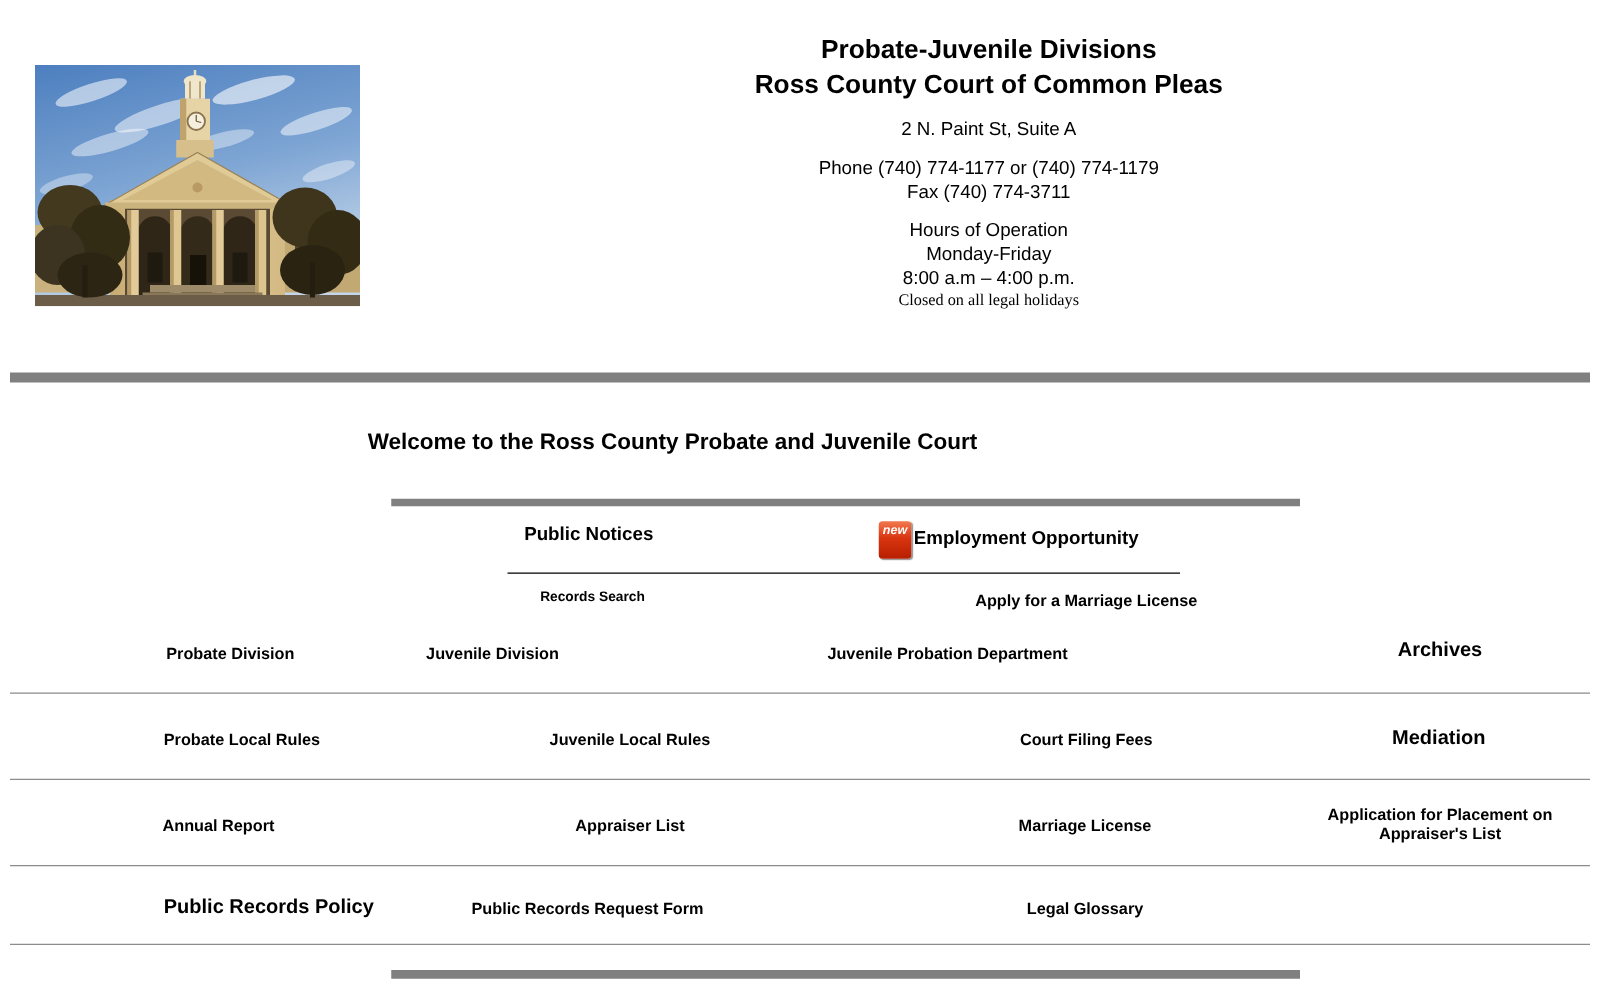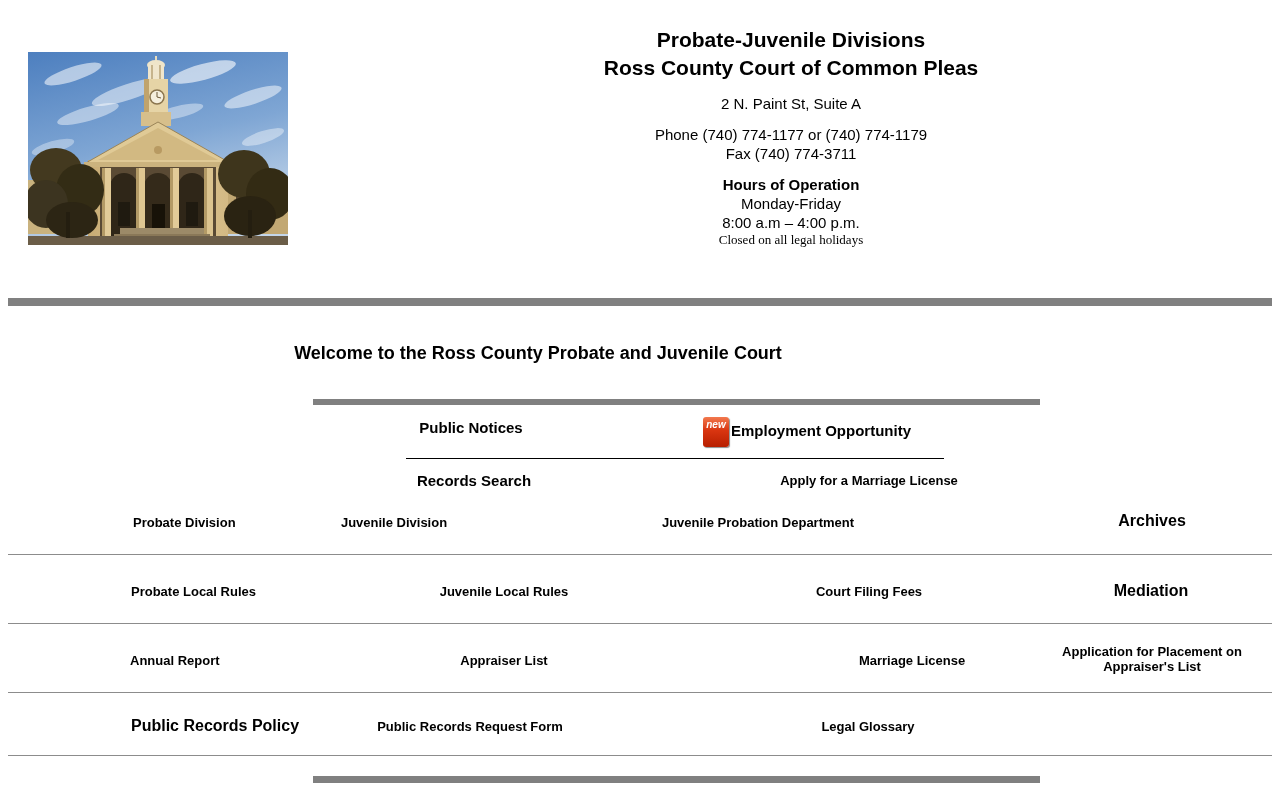--- a/index.html
+++ b/index.html
@@ -10,21 +10,21 @@
   }
   .abs{position:absolute;}
 
   
   #courthouse-photo{left:28px;top:52px;width:260px;height:193px;}
   #courthouse-photo svg{display:block;width:100%;height:100%;}
 
   #header-text{left:451px;top:26px;width:680px;text-align:center;font-size:15px;line-height:19px;}
   .hdr-title{font-size:21px;font-weight:bold;line-height:28px;}
   .gap{height:12px;}
-  .hours-title{font-weight:bold;}
+  .hours-title{font-weight:normal;}
   .hours-note{font-family:"Liberation Serif", serif;font-size:13px;line-height:16px;}
 
   
   .graybar{background:#808080;}
   #bar-top{left:8px;top:298px;width:1264px;height:8px;}
   #inner-bar-top{left:313px;top:399px;width:727px;height:6px;}
   #inner-bar-bottom{left:313px;top:776px;width:727px;height:7px;}
   .rowline{left:8px;width:1264px;height:1px;background:#8c8c8c;}
   #rowline-1{top:554px;}
   #rowline-2{top:623px;}
@@ -43,36 +43,36 @@
   #public-notices{left:471px;top:419px;font-size:15px;}
   #employment-wrap{left:703px;top:417px;display:flex;align-items:flex-start;}
   #new-badge{
     width:26px;height:30px;margin-top:0;margin-right:2px;
     background:linear-gradient(180deg,#f2794e 0%,#d93510 45%,#b71f00 100%);
     border-radius:3px;color:#fff;font-size:10px;font-style:italic;font-weight:bold;
     text-align:center;line-height:15px;box-shadow:1px 1px 1px rgba(0,0,0,0.45);
   }
   #employment-opportunity{font-size:15px;font-weight:bold;margin-top:5px;}
 
-  #records-search{left:474px;top:472px;font-size:15px;}
+  #records-search{left:474px;top:472px;font-size:11px;}
   #apply-marriage{left:869px;top:473px;font-size:13px;}
 
   #probate-division{left:133px;top:515px;}
   #juvenile-division{left:394px;top:515px;}
   #juvenile-probation{left:758px;top:515px;}
   #archives{left:1152px;top:512px;}
 
   #probate-local-rules{left:131px;top:584px;}
   #juvenile-local-rules{left:504px;top:584px;}
   #court-filing-fees{left:869px;top:584px;}
   #mediation{left:1151px;top:582px;}
 
   #annual-report{left:130px;top:653px;}
   #appraiser-list{left:504px;top:653px;}
-  #marriage-license{left:868px;top:653px;margin-left:44px;}
+  #marriage-license{left:868px;top:653px;}
   #application-appraisers{left:1152px;top:644px;width:218px;white-space:normal;line-height:15px;}
 
   #public-records-policy{left:131px;top:717px;}
   #public-records-request-form{left:470px;top:719px;}
   #legal-glossary{left:868px;top:719px;}
 </style>
 </head>
 <body>
 
 <div class="abs" id="courthouse-photo">

